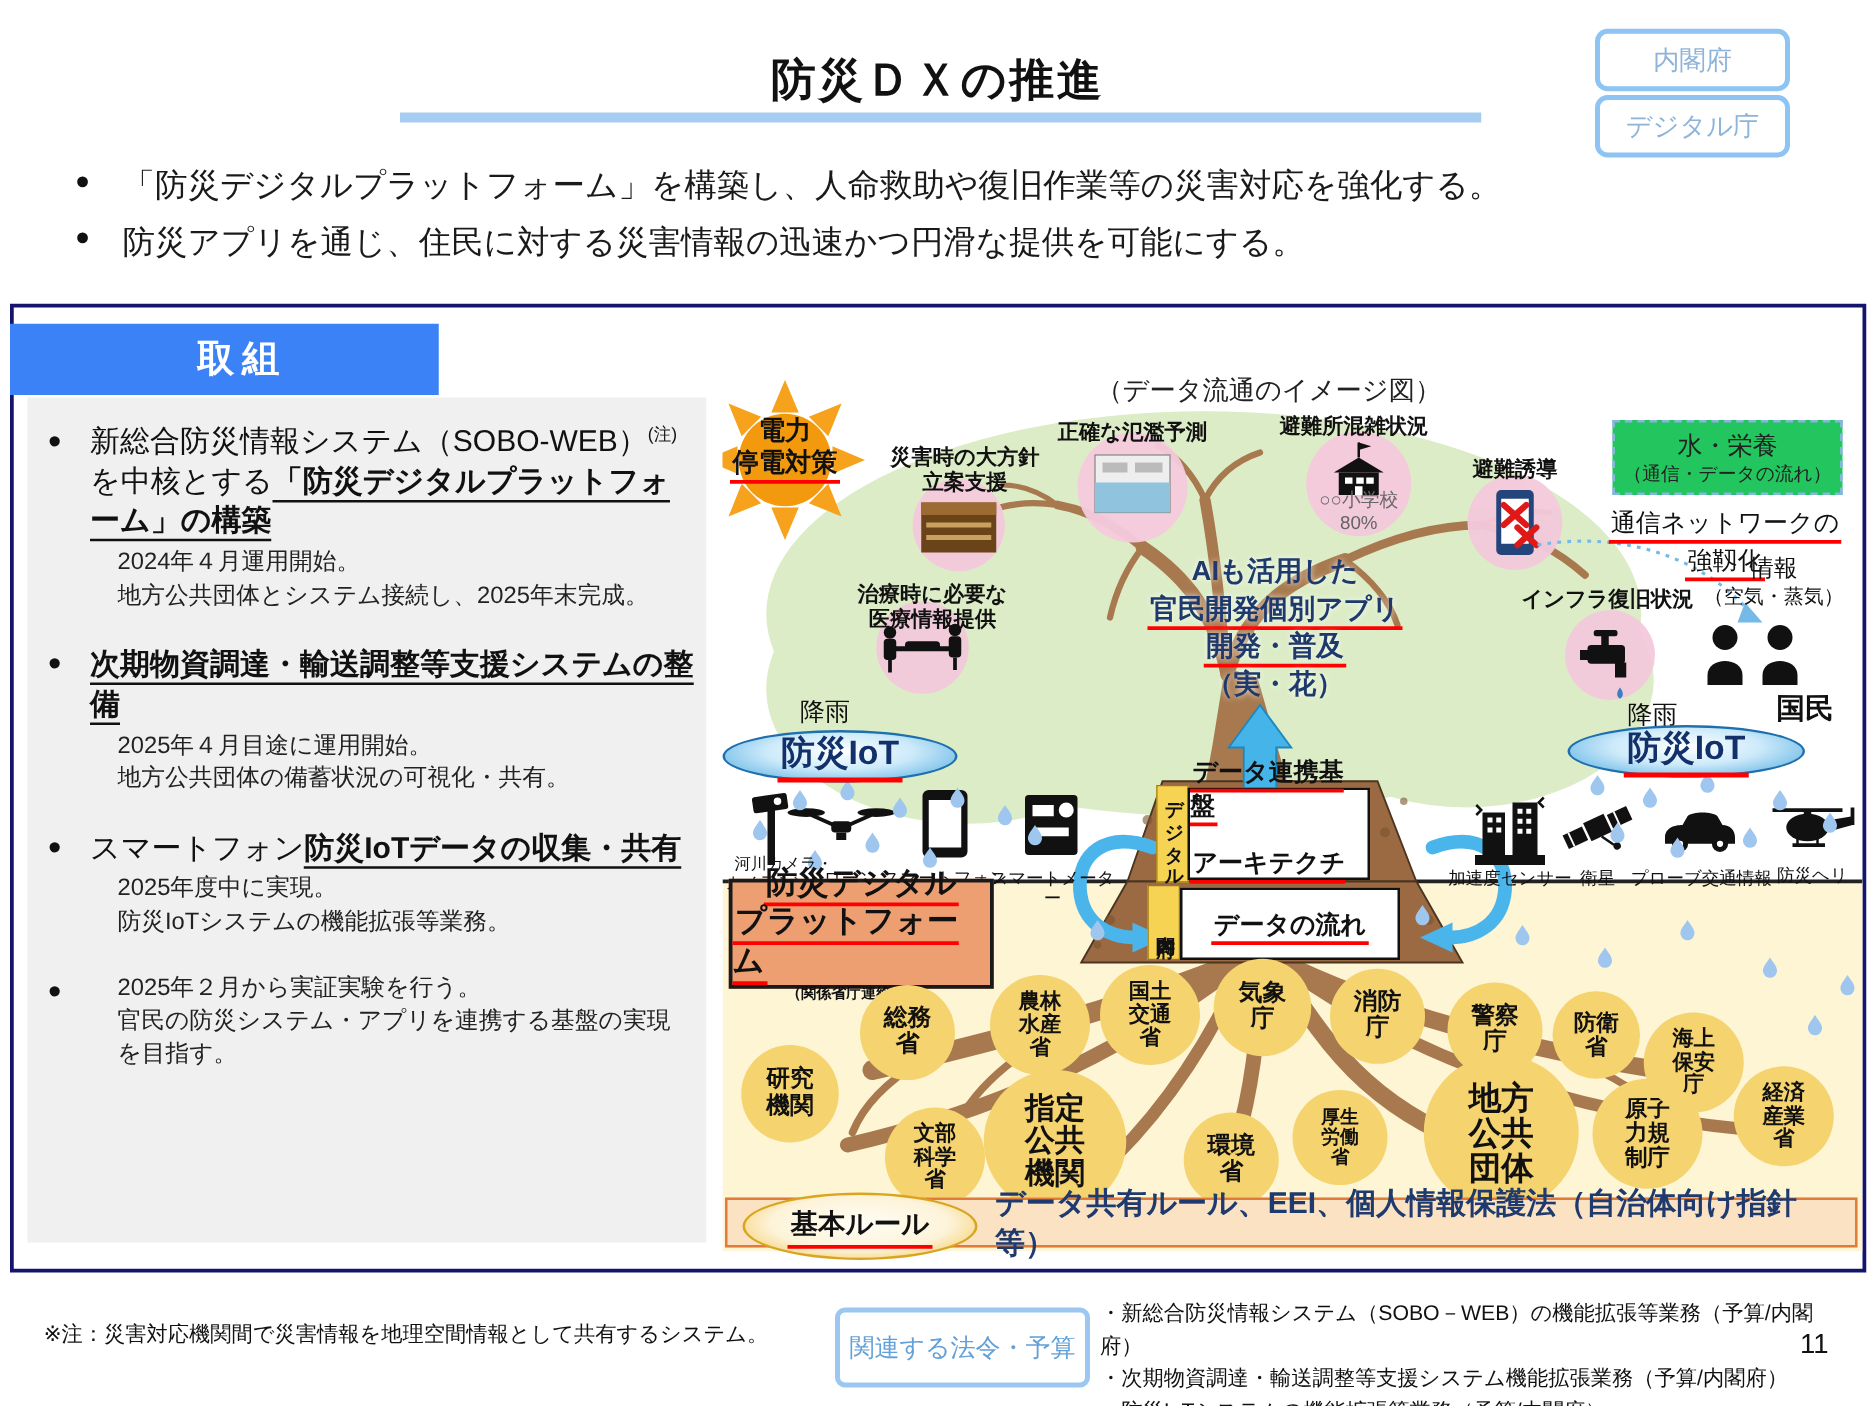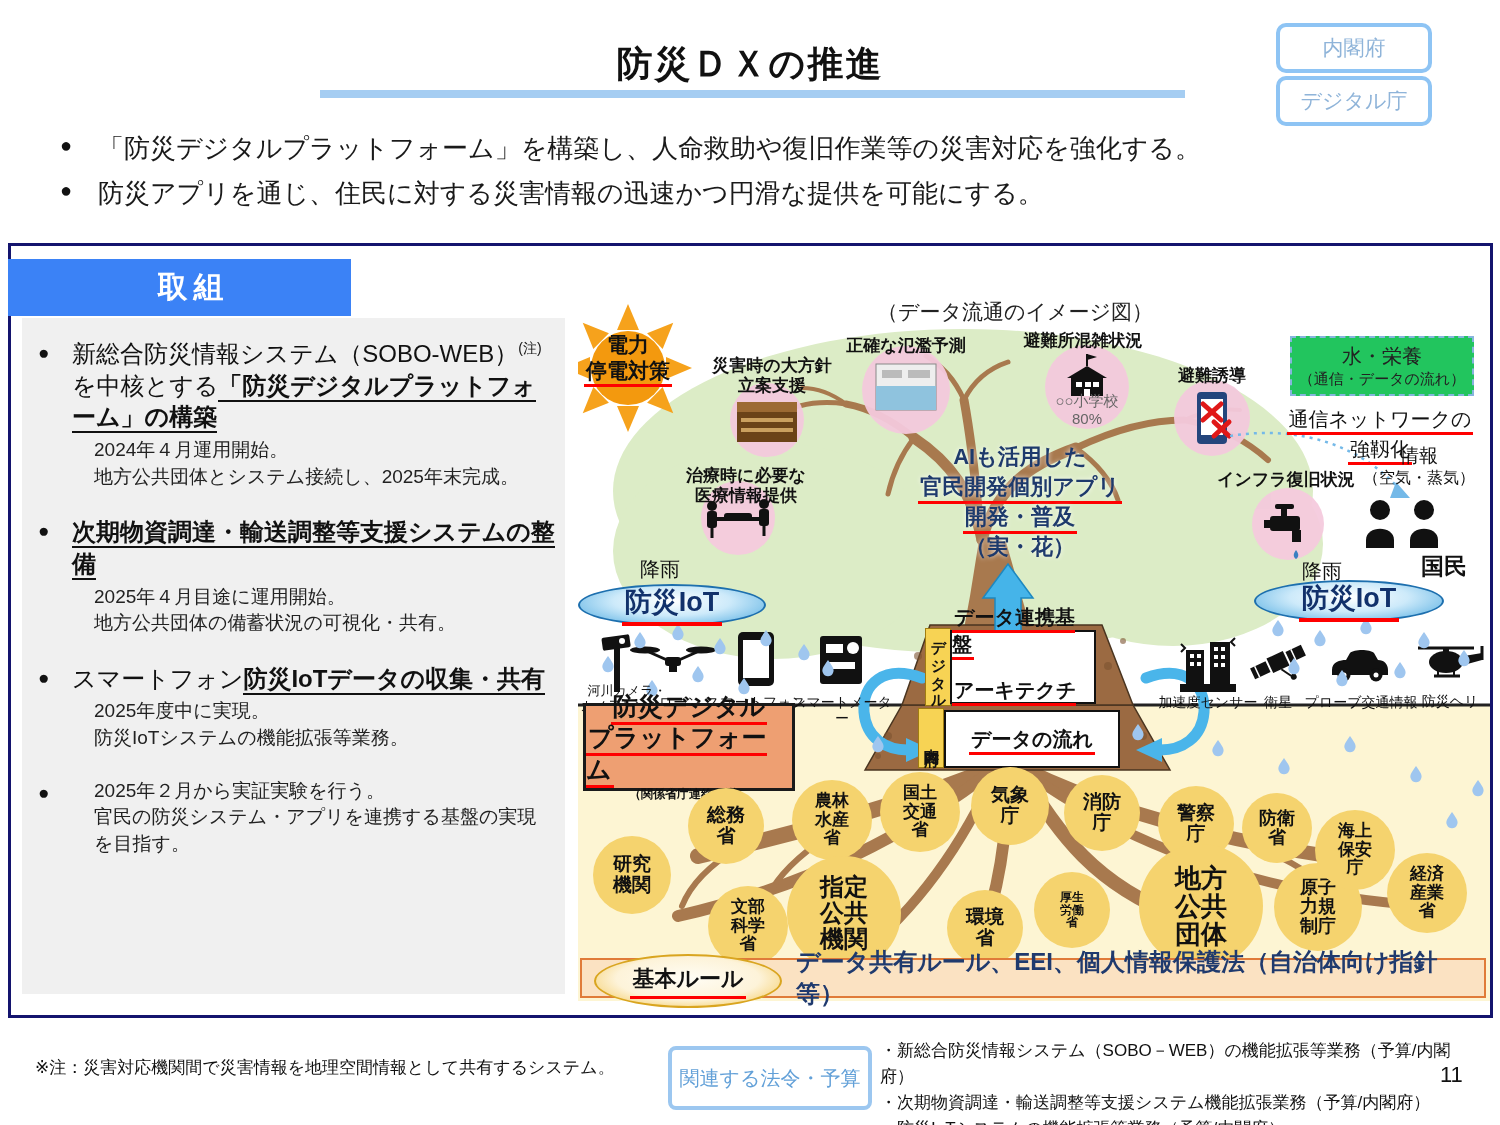--- a/index.html
+++ b/index.html
@@ -483,21 +483,21 @@
 機関</div>
   <div class="mincircle" style="left:302px;top:476px;width:80px;height:80px;font-size:17px;">国土
 交通
 省</div>
   <div class="mincircle" style="left:369px;top:594px;width:76px;height:76px;font-size:19px;">環境
 省</div>
   <div class="mincircle" style="left:393px;top:471px;width:78px;height:78px;font-size:19px;">気象
 庁</div>
   <div class="mincircle" style="left:486px;top:479px;width:76px;height:76px;font-size:19px;">消防
 庁</div>
-  <div class="mincircle" style="left:456px;top:576px;width:76px;height:76px;font-size:12px;">厚生
+  <div class="mincircle" style="left:456px;top:576px;width:76px;height:76px;font-size:15px;">厚生
 労働
 省</div>
   <div class="mincircle" style="left:580px;top:490px;width:76px;height:76px;font-size:19px;">警察
 庁</div>
   <div class="mincircle" style="left:561px;top:548px;width:124px;height:124px;font-size:26px;font-weight:700;">地方
 公共
 団体</div>
   <div class="mincircle" style="left:664px;top:497px;width:70px;height:70px;font-size:18px;">防衛
 省</div>
   <div class="mincircle" style="left:696px;top:567px;width:88px;height:88px;font-size:18px;">原子

